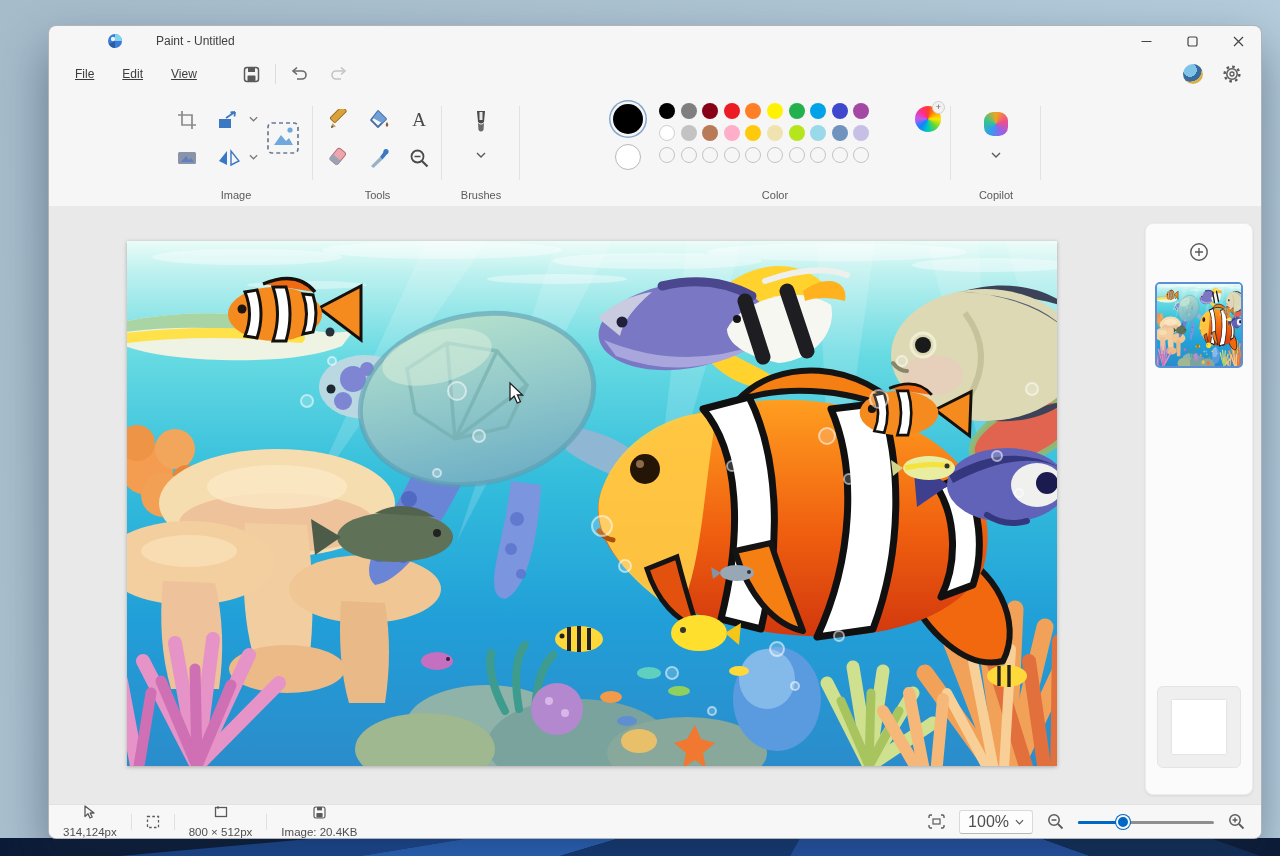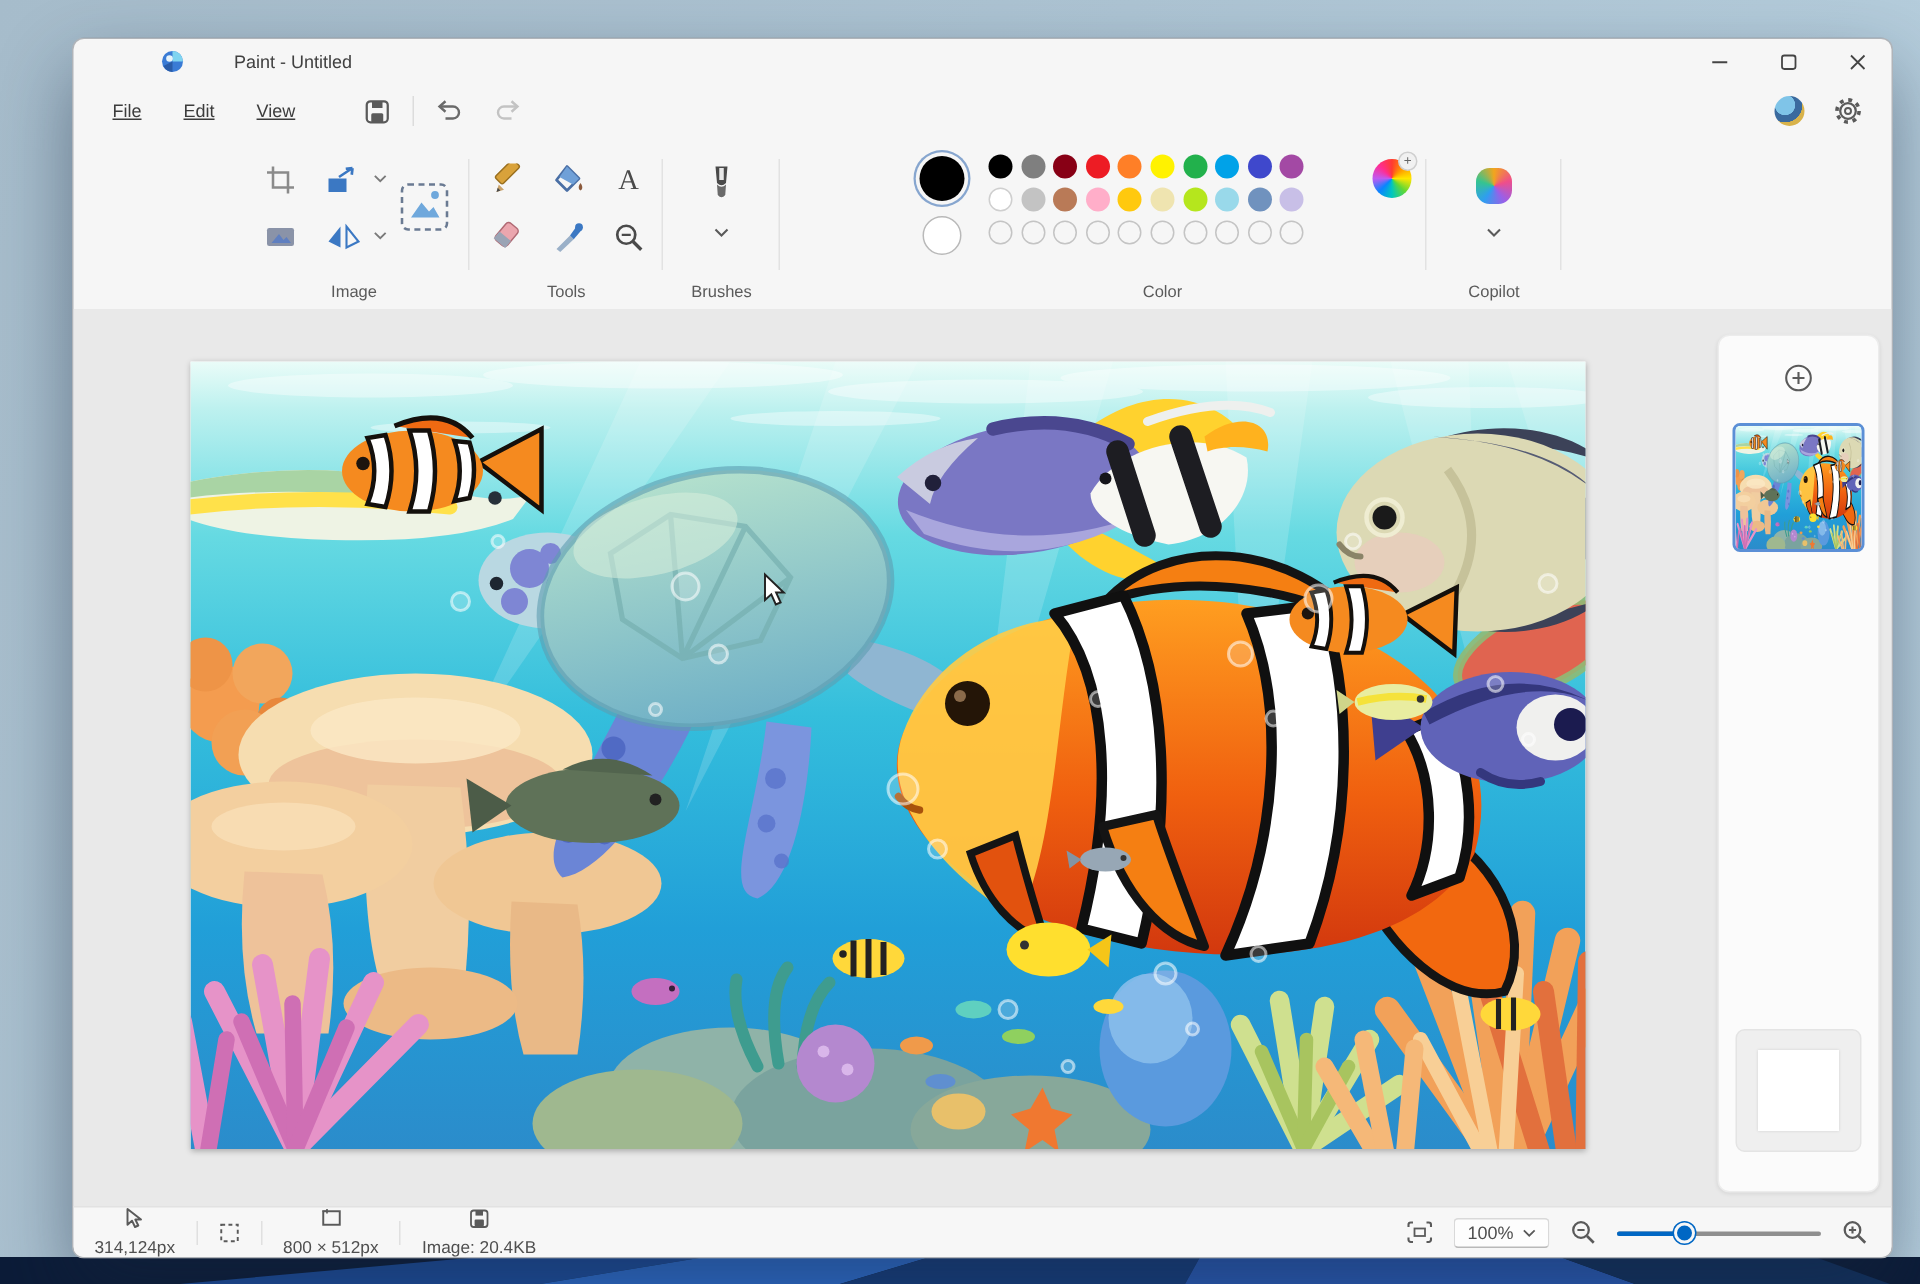--- a/index.html
+++ b/index.html
@@ -67,21 +67,21 @@
               background:#efefef; border:1px solid #e4e4e4; display:flex; align-items:center; justify-content:center; }
   .bg-thumb .inner { width:54px; height:54px; background:#ffffff; box-shadow:0 0 2px rgba(0,0,0,.12); }
 
   
   .statusbar { height:34px; flex:0 0 auto; background:#f7f7f7; border-top:1px solid #e2e2e2;
                display:flex; align-items:center; font-size:11.5px; color:#4f4f4f; }
   .sb-item { display:flex; align-items:center; gap:7px; padding:0 14px;flex-direction:column; }
   .sb-sep { width:1px; height:16px; background:#e0e0e0; }
   .sb-right { margin-left:auto; display:flex; align-items:center; gap:14px; padding-right:16px; }
   .zoom-box { display:flex; align-items:center; gap:6px; background:#fdfdfd; border:1px solid #d9d9d9;
-              border-bottom-color:#b9b9b9; border-radius:3px; padding:2px 8px; font-size:12px; }
+              border-bottom-color:#b9b9b9; border-radius:3px; padding:2px 8px; font-size:16px; }
   .slider { position:relative; width:136px; height:14px; }
   .slider .track { position:absolute; left:0; right:0; top:6px; height:3px; border-radius:2px; background:#8f8f8f; }
   .slider .fill { position:absolute; left:0; top:6px; height:3px; border-radius:2px; width:33%; background:#0067c4; }
   .slider .handle { position:absolute; left:33%; top:0; width:14px; height:14px; margin-left:-7px;
                     border-radius:50%; background:#0067c4; border:2.5px solid #f7f7f7; box-shadow:0 0 0 1px #0067c4; }
   .hidden-defs { position:absolute; width:0; height:0; overflow:hidden; }
 </style>
 </head>
 <body>
 

